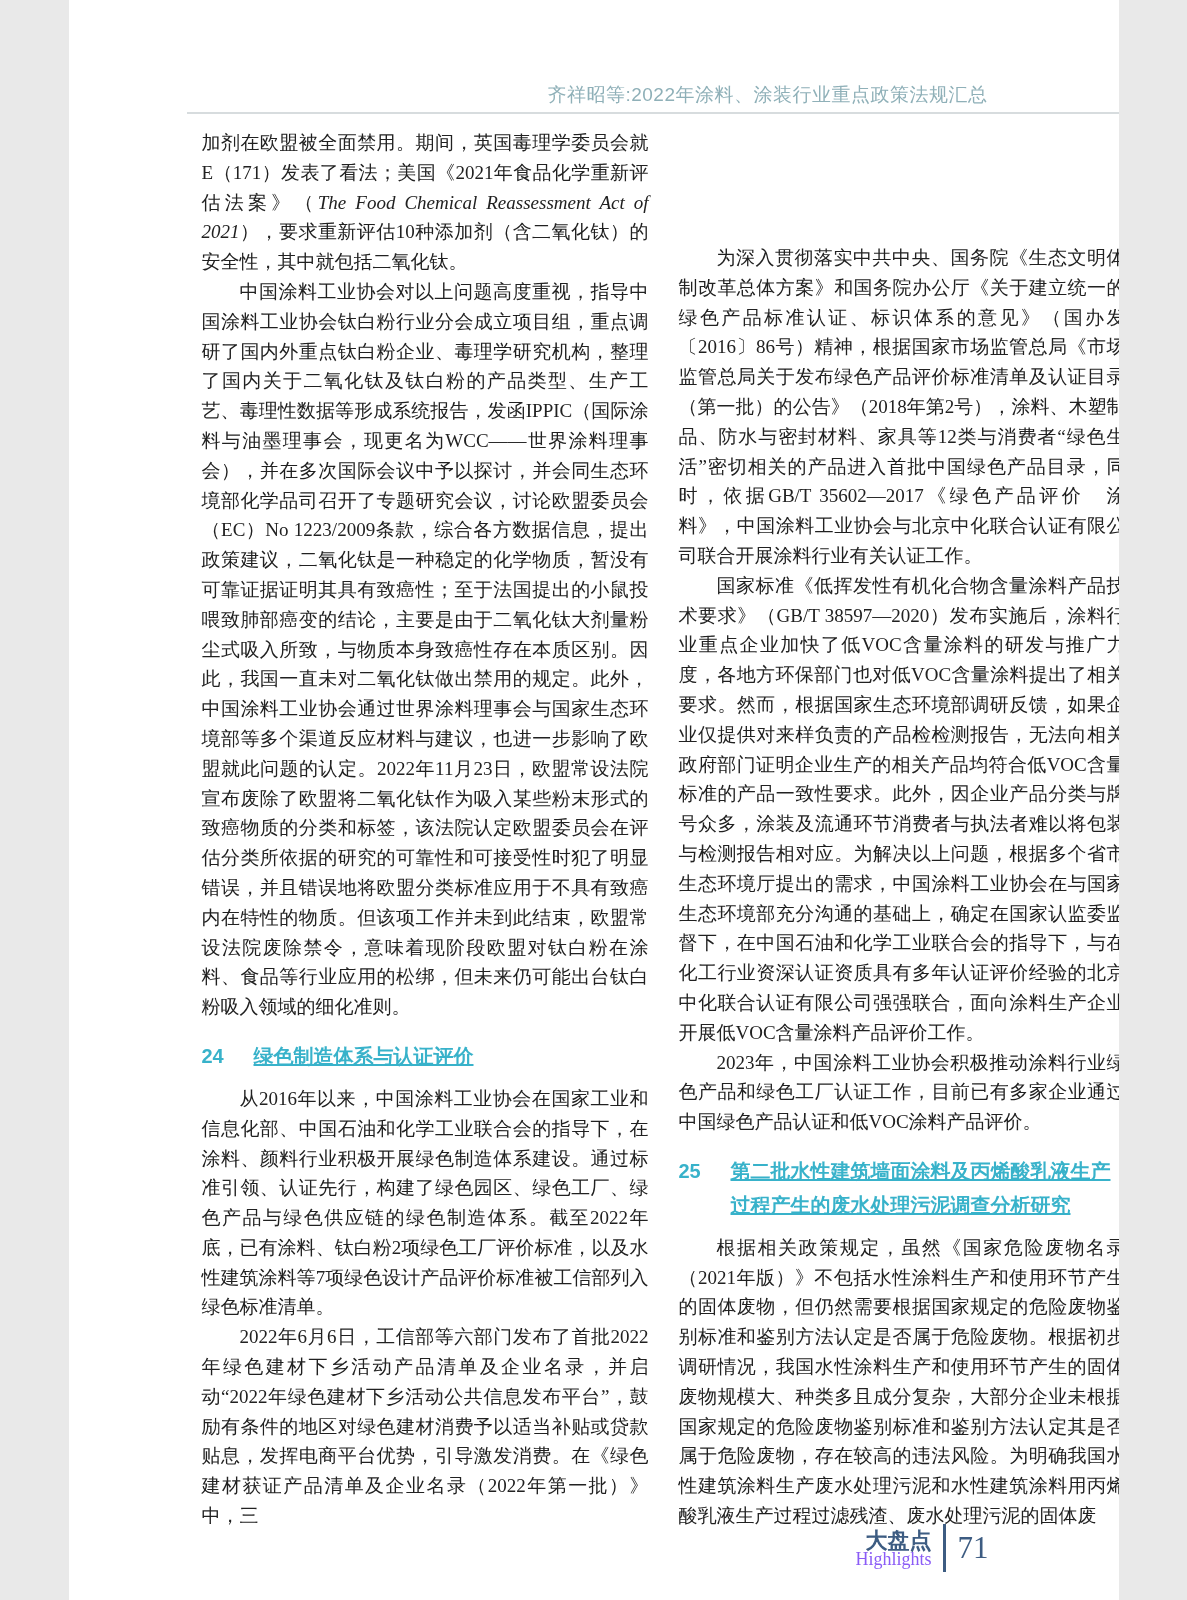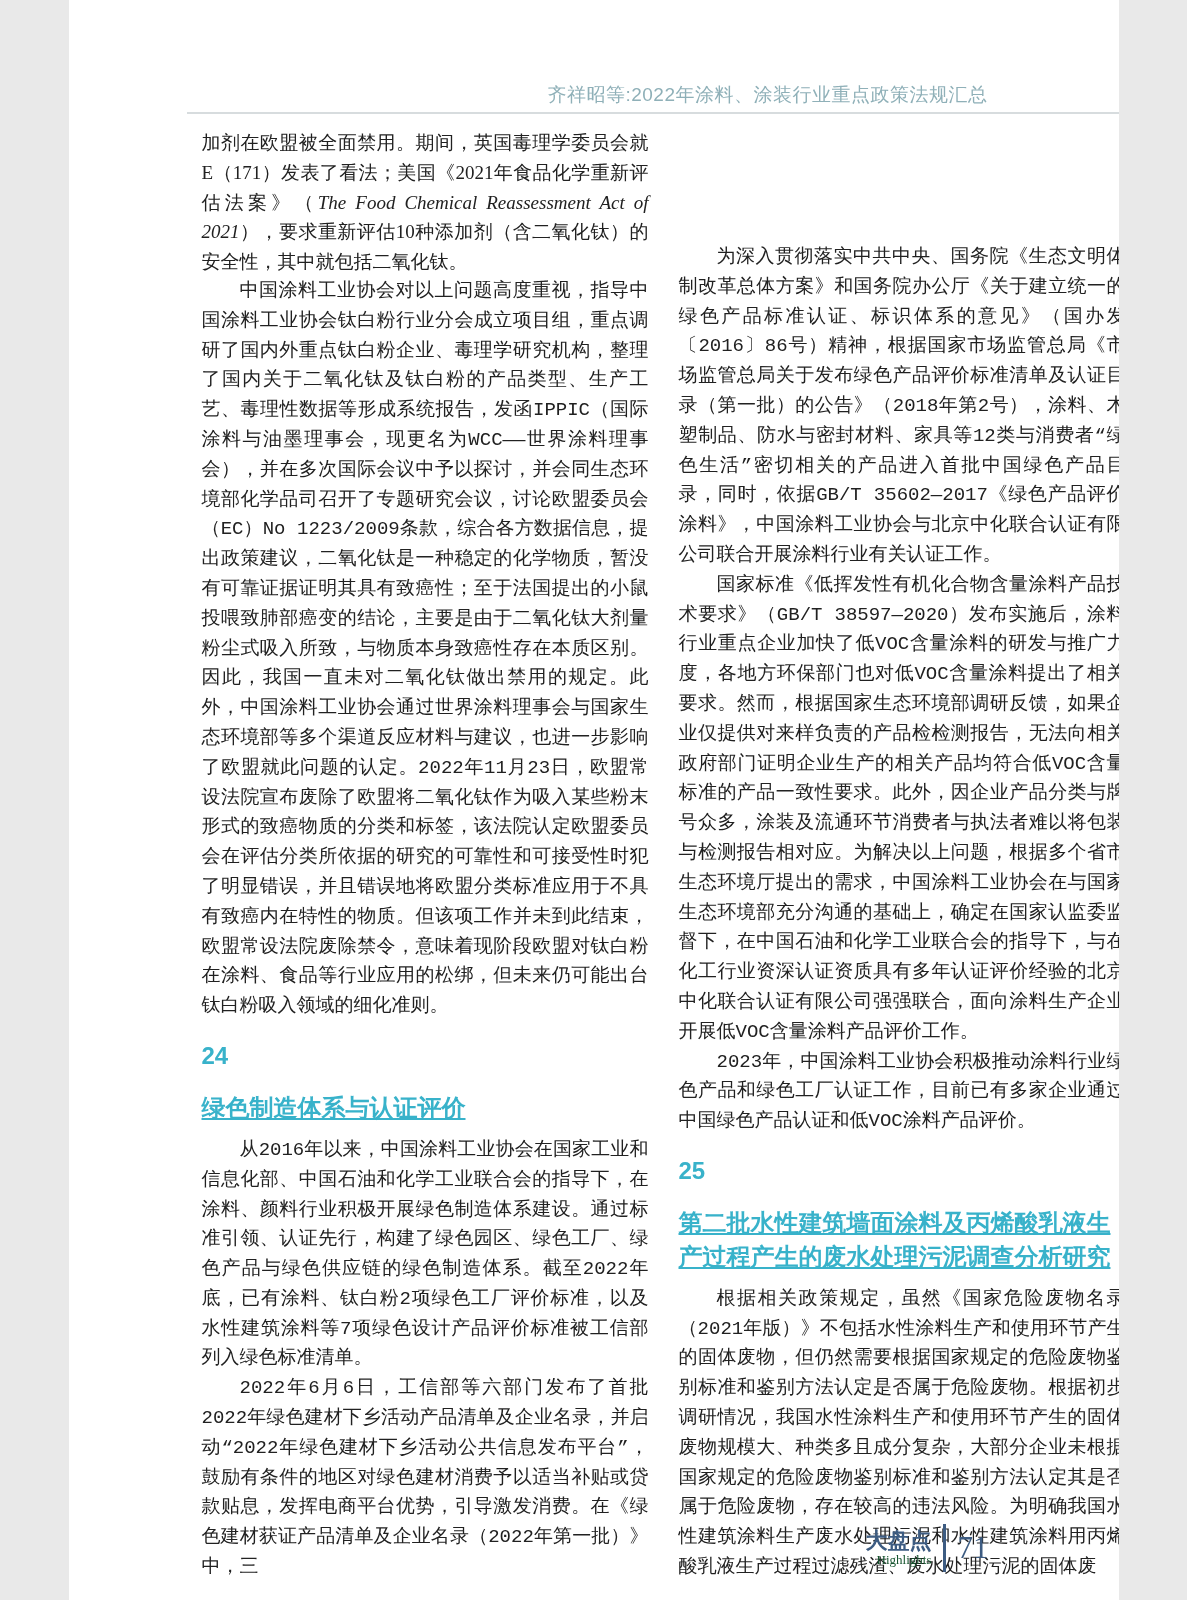--- a/index.html
+++ b/index.html
@@ -27,48 +27,47 @@
   .content{
     position:absolute;top:128px;left:133px;width:924px;
     display:flex;gap:30px;align-items:flex-end;
   }
   .col{
     width:447px;
     font-size:19px;line-height:29.8px;
     text-align:justify;
   }
   .col p{margin:0;}
-  .col p.indent{text-indent:2em;font-family:Liberation Mono, monospace;}
+  .col p.indent{text-indent:2em;}
   .italic{font-style:italic;}
   .section-heading{
     display:flex;
     font-family:"Liberation Sans","DejaVu Sans",sans-serif;
     font-weight:bold;
     color:#38b2ca;
-    font-size:24px;line-height:34px;
+    font-size:20px;line-height:34px;
     margin:17px 0 11px 0;
     text-align:left;
-    flex-direction:column;
   }
   .section-heading .sec-num{flex:0 0 52px;}
   .section-heading .sec-title{flex:1;text-decoration:underline;}
   
   .page-footer{
     position:absolute;right:130px;bottom:28px;
     display:flex;align-items:center;
   }
   .footer-labels{text-align:right;margin-right:11px;}
   .footer-cn{
     font-family:"Liberation Sans","DejaVu Sans",sans-serif;
     font-weight:bold;font-size:22px;line-height:22px;
     color:#3d5c82;
   }
   .footer-en{
     font-family:"Liberation Serif","DejaVu Serif",serif;
-    font-size:13px;line-height:15px;color:#14532d;
+    font-size:18px;line-height:15px;color:#8b5cf6;
   }
   .footer-divider{width:3px;height:48px;background:#3d5c82;margin-right:12px;}
   .footer-num{
     font-family:"Liberation Serif","DejaVu Serif",serif;
     font-size:31px;color:#3d5c82;
   }
 </style>
 </head>
 <body>
 

